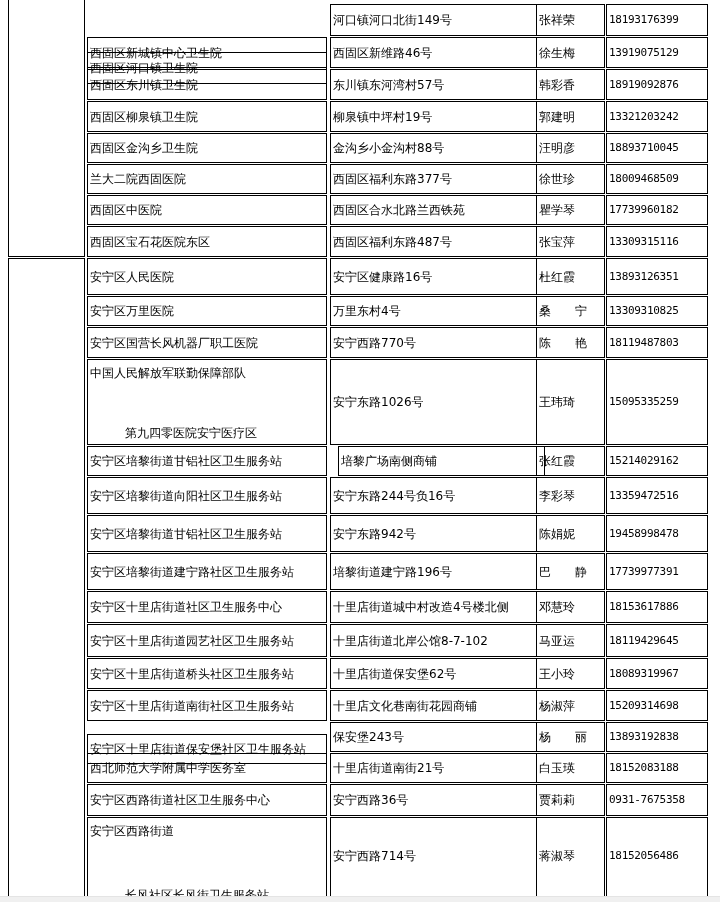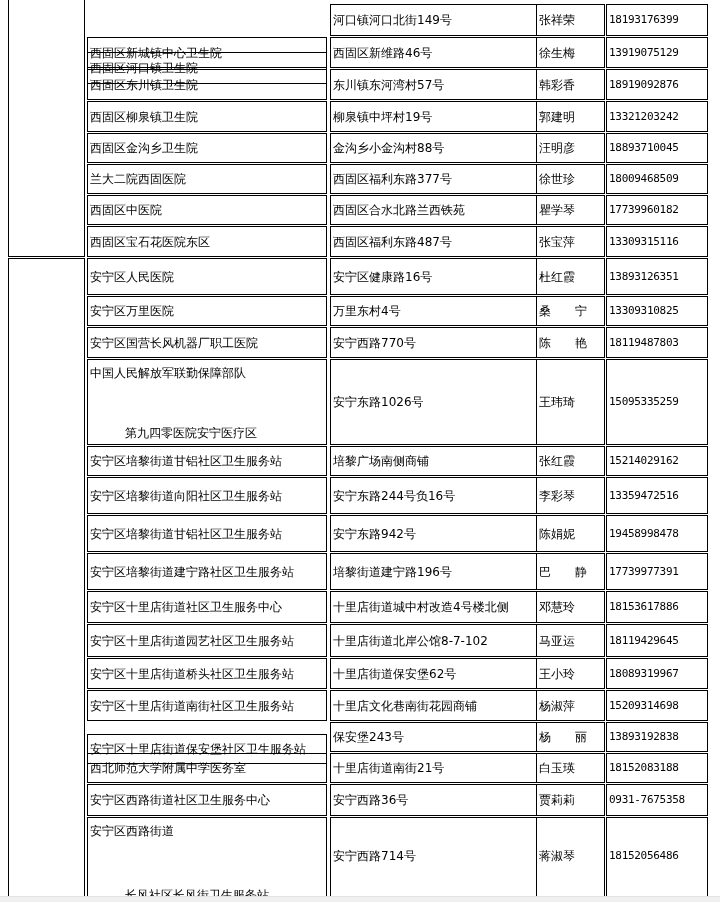--- a/index.html
+++ b/index.html
@@ -113,21 +113,21 @@
     <div class="cell c-name multi" style="height:86px;gap:36px;">
       <span>中国人民解放军联勤保障部队</span>
       <span class="l2">第九四零医院安宁医疗区</span>
     </div>
     <div class="cell c-addr" style="height:86px;">安宁东路1026号</div>
     <div class="cell c-person" style="height:86px;">王玮琦</div>
     <div class="cell c-phone" style="height:86px;">15095335259</div>
   </div>
   <div class="row" style="top:452px;">
     <div class="cell c-name" style="height:30px;">安宁区培黎街道甘铝社区卫生服务站</div>
-    <div class="cell c-addr" style="height:30px;">培黎广场南侧商铺</div>
+    <div class="cell c-addr" style="height:30px;margin-left:8px;">培黎广场南侧商铺</div>
     <div class="cell c-person" style="height:30px;">张红霞</div>
     <div class="cell c-phone" style="height:30px;">15214029162</div>
   </div>
   <div class="row" style="top:483px;">
     <div class="cell c-name" style="height:37px;">安宁区培黎街道向阳社区卫生服务站</div>
     <div class="cell c-addr" style="height:37px;">安宁东路244号负16号</div>
     <div class="cell c-person" style="height:37px;">李彩琴</div>
     <div class="cell c-phone" style="height:37px;">13359472516</div>
   </div>
   <div class="row" style="top:521px;">

